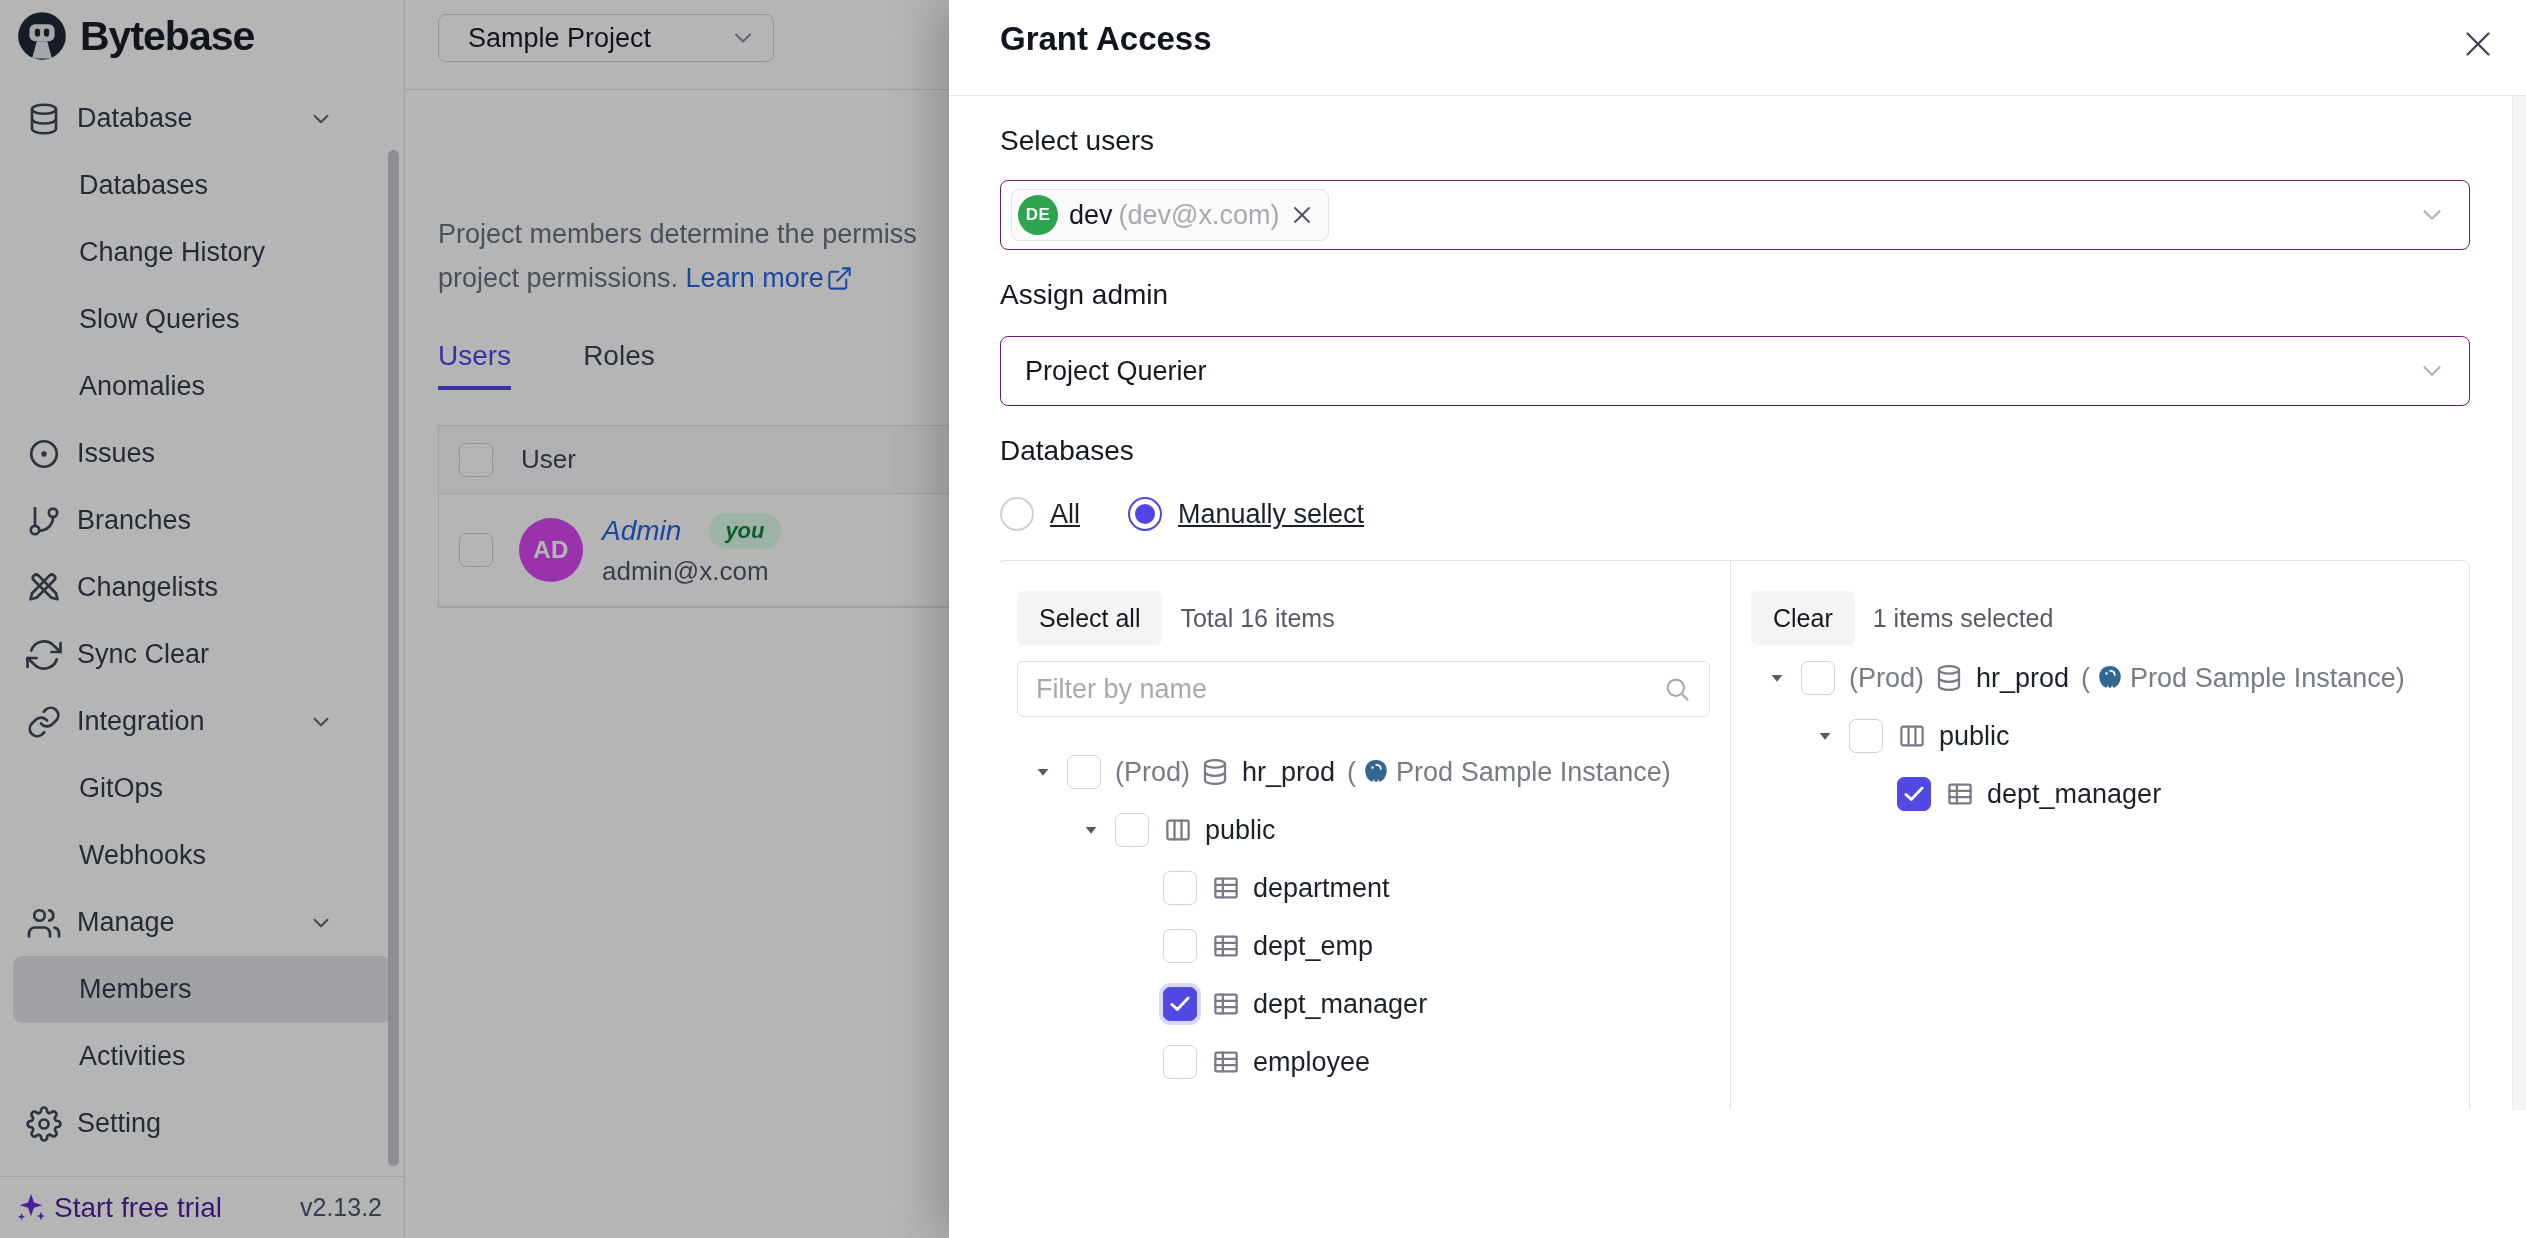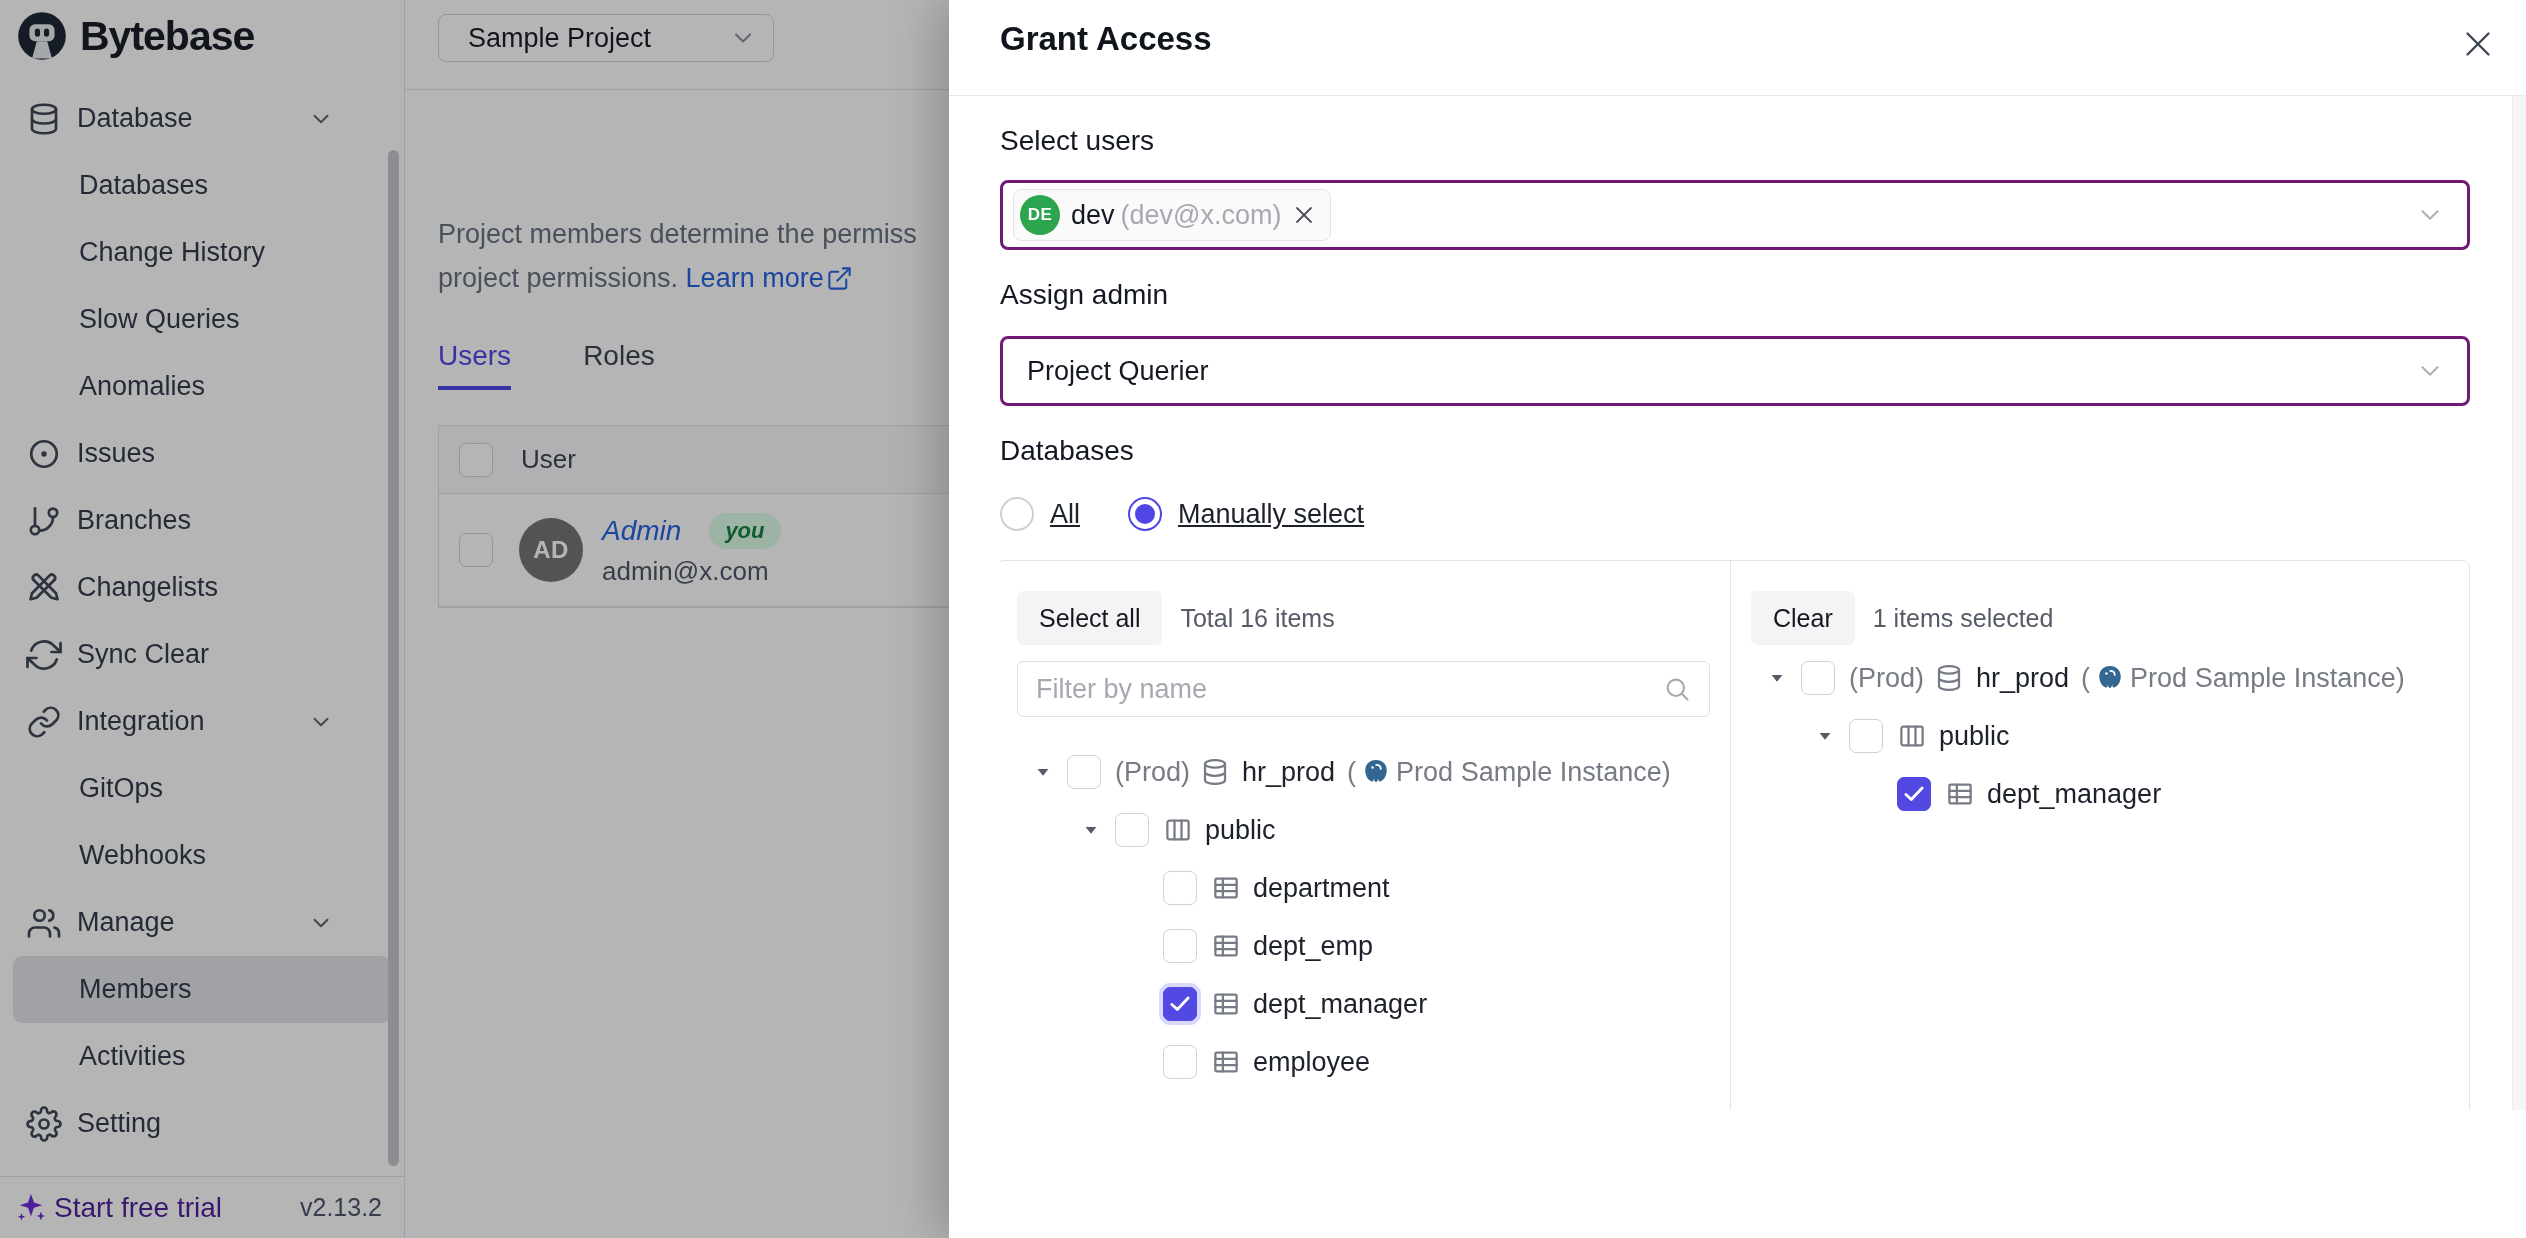--- a/index.html
+++ b/index.html
@@ -62,21 +62,21 @@
   .overlay{position:absolute;inset:0;background:rgba(10,10,14,.30);z-index:10;}
   .modal{position:absolute;left:949px;top:0;right:0;bottom:0;background:#fff;z-index:20;box-shadow:-14px 0 44px rgba(0,0,0,.20);}
   .mhead{position:absolute;top:0;left:0;right:0;height:96px;border-bottom:1px solid #e9e9ec;}
   .mtitle{position:absolute;left:51px;top:16px;margin:0;font-size:33px;font-weight:600;color:#10141c;line-height:46px;}
   .mclose{position:absolute;top:26px;right:30px;width:36px;height:36px;color:#3f4854;cursor:pointer;}
   .mclose svg{stroke-width:1.6;}
   .modal-scrollbar{position:absolute;top:96px;bottom:128px;right:0;width:14px;background:#f5f5f7;border-left:1px solid #ececee;}
   .mbody{position:absolute;top:96px;left:51px;right:56px;bottom:128px;overflow:hidden;}
   .m-label{margin-top:28px;font-size:28px;font-weight:500;color:#141822;line-height:34px;}
   .m-label.first{margin-top:28px;}
-  .sel{border:3px solid #701a75;border-radius:8px;background:#fff;display:flex;align-items:center;position:relative;cursor:pointer;}
+  .sel{border:1px solid #701a75;border-radius:8px;background:#fff;display:flex;align-items:center;position:relative;cursor:pointer;}
   .users-select{margin-top:22px;height:70px;padding:0 60px 0 10px;}
   .role-select{margin-top:24px;height:70px;padding:0 60px 0 24px;font-size:27px;color:#141822;}
   .sel-chevron{position:absolute;right:22px;top:50%;transform:translateY(-50%);width:30px;height:30px;color:#aeb2ba;}
   .chip{height:52px;background:#fafafa;border:1px solid #e4e4e8;border-radius:8px;display:inline-flex;align-items:center;gap:11px;padding:0 14px 0 6px;}
   .chip-avatar{width:40px;height:40px;border-radius:50%;display:flex;align-items:center;justify-content:center;color:#fff;font-size:17px;font-weight:700;letter-spacing:.5px;}
   .chip-name{font-size:27px;color:#141822;}
   .chip-email{font-size:27px;color:#a6a9b0;margin-left:-5px;}
   .chip-x{width:24px;height:24px;color:#4b515c;cursor:pointer;}
   .radios{margin-top:26px;height:40px;display:flex;align-items:center;}
   .radio-opt{display:flex;align-items:center;gap:16px;margin-right:48px;font-size:27px;color:#1c212b;cursor:pointer;text-decoration:underline;}
@@ -290,21 +290,21 @@
         <div class="tab">Roles</div>
       </div>
     <div class="utable">
       <div class="thead">
         <span class="cb"></span>
         <span class="ulabel">User</span>
       </div>
       <div id="user-rows">
           <div class="trow-user">
             <span class="cb"></span>
-            <span class="uavatar" style="background:#737373">AD</span>
+            <span class="uavatar" style="background:#d946ef">AD</span>
             <span class="ucol">
               <span class="uname-line">
                 <span class="uname">Admin</span>
                 <span class="ubadge">you</span>
               </span>
               <span class="uemail">admin@x.com</span>
             </span>
           </div>
         </div>
     </div>

